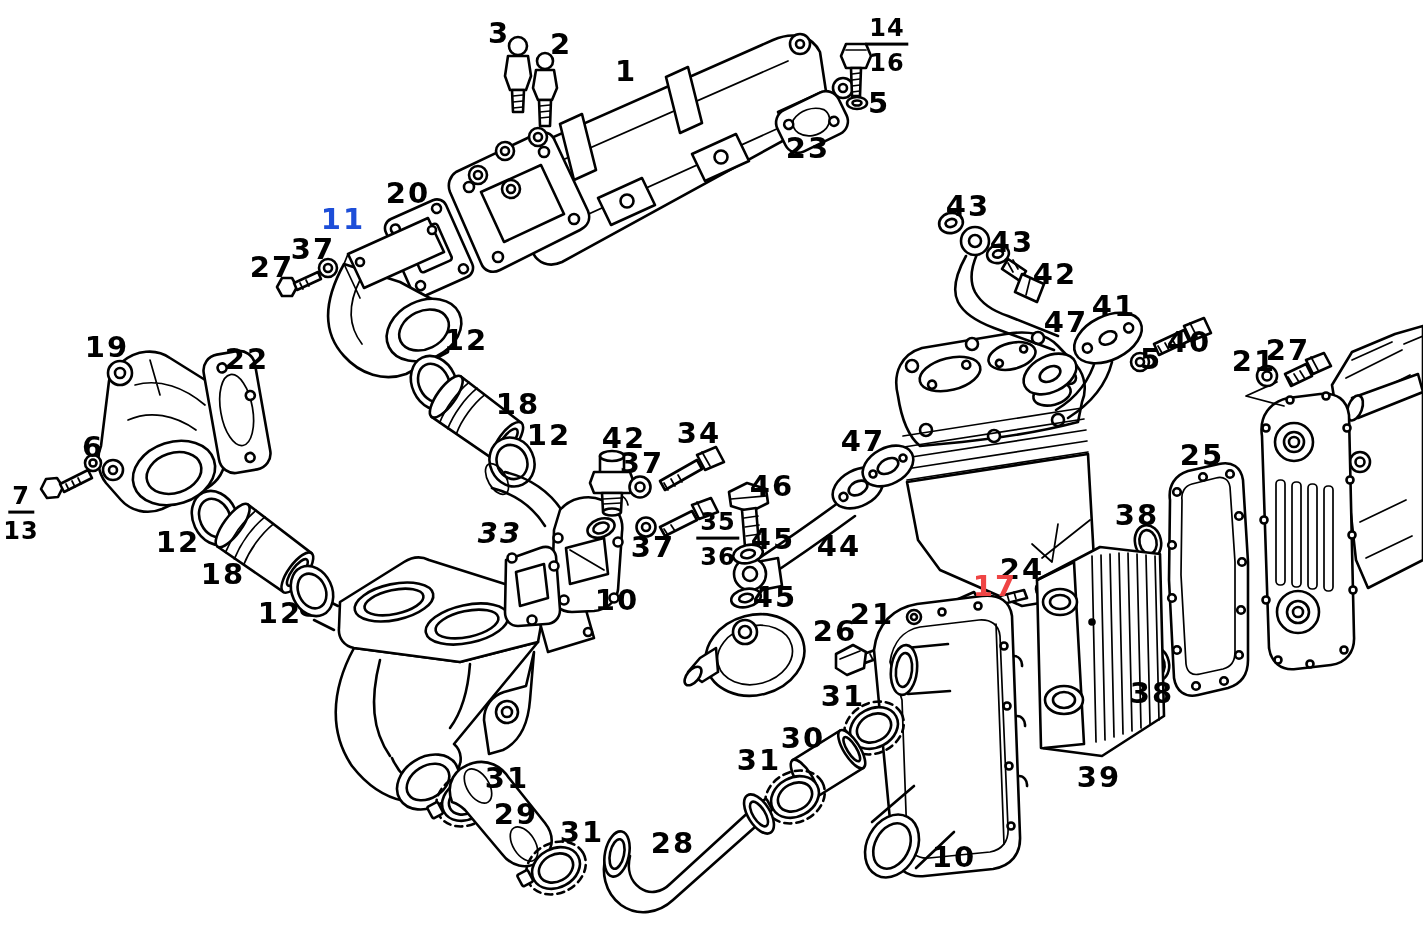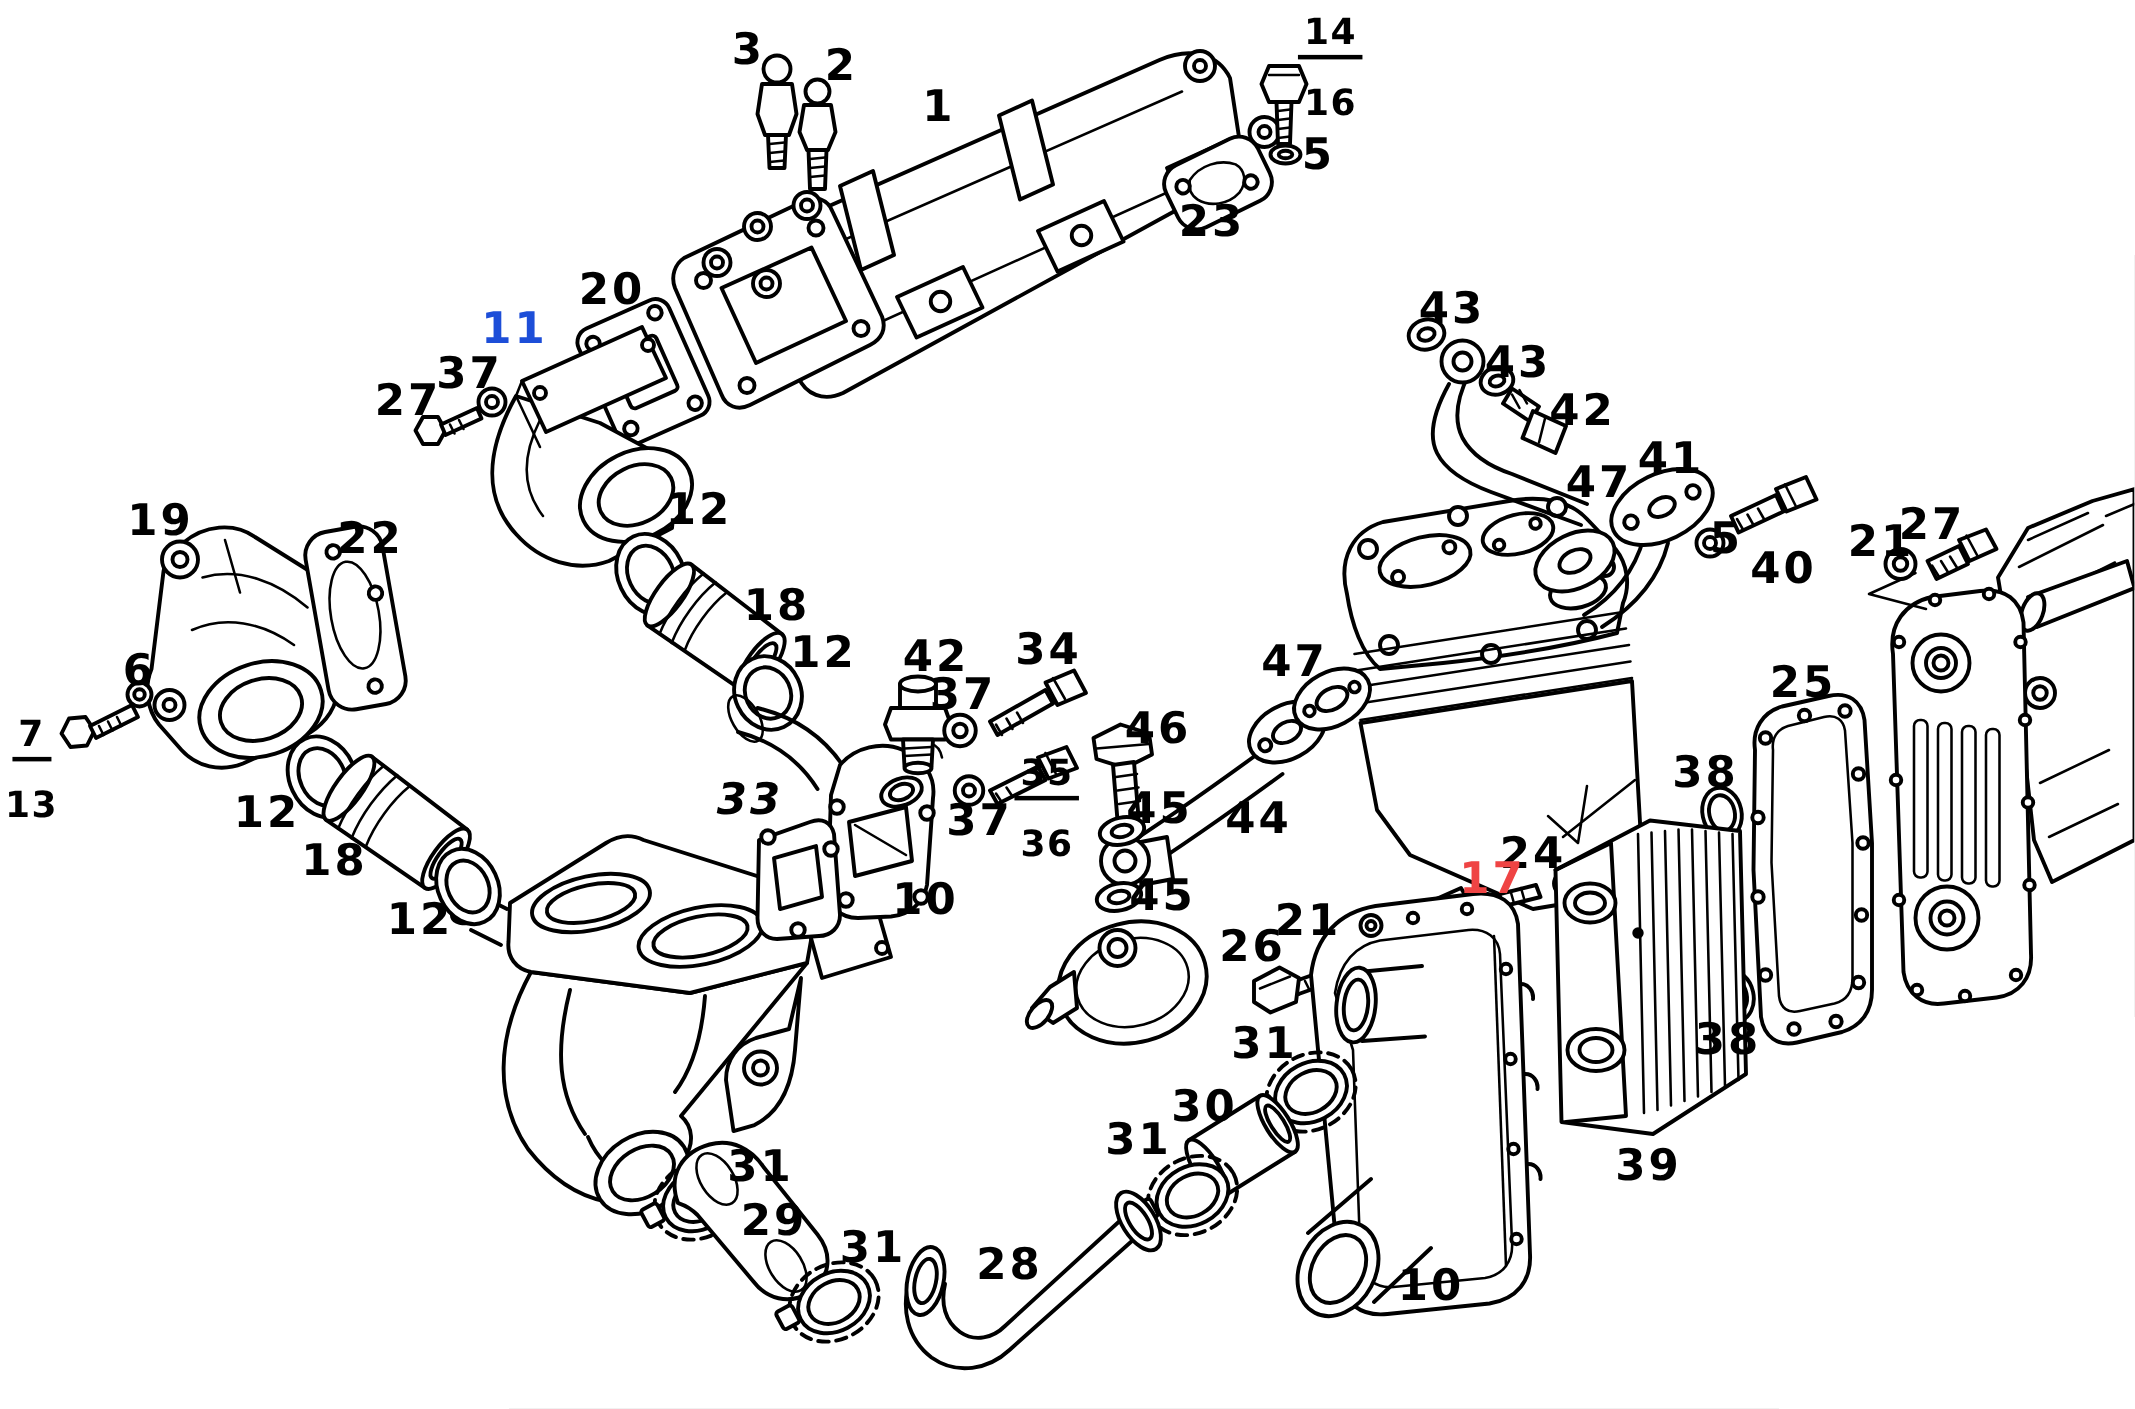--- a/index.html
+++ b/index.html
@@ -9,21 +9,21 @@
   }
   .canvas svg { position:absolute; left:0; top:0; }
   .labels { position:absolute; left:0; top:0; width:100%; height:100%; pointer-events:none; }
   .callout {
     position:absolute; transform:translate(-50%,-50%);
     font-weight:700; font-size:29px; line-height:1; color:#000;
     letter-spacing:2px; white-space:nowrap;
   }
   .callout.fraction { display:flex; flex-direction:column; align-items:center; font-size:24px; line-height:1.08; letter-spacing:1px; }
   .callout.fraction .top { border-bottom:3px solid #000; padding:0 4px 1px 4px; }
-  .callout.fraction .bottom { padding-top:17px; }
+  .callout.fraction .bottom { padding-top:5px; }
   
   .art path, .art ellipse, .art circle, .art rect, .art polygon {
     fill:#ffffff; stroke:#000000; stroke-width:2.6; stroke-linejoin:round; stroke-linecap:round;
   }
   .art .nf { fill:none; }
   .art .thin { fill:none; stroke-width:1.7; }
   .art .dash { stroke-dasharray:7 5; }
   .art .dark { fill:#000; }
 </style>
 </head>
@@ -588,21 +588,21 @@
       <div class="callout" style="left: 642px; top: 463px; color: rgb(0, 0, 0);">37</div>
       <div class="callout" style="left: 699px; top: 433px; color: rgb(0, 0, 0);">34</div>
       <div class="callout" style="left: 653px; top: 547px; color: rgb(0, 0, 0);">37</div>
       <div class="callout" style="left: 500px; top: 533px; color: rgb(0, 0, 0); font-style: italic;">33</div>
       <div class="callout" style="left: 617px; top: 600px; color: rgb(0, 0, 0);">10</div>
       <div class="callout" style="left: 968px; top: 206px; color: rgb(0, 0, 0);">43</div>
       <div class="callout" style="left: 1012px; top: 242px; color: rgb(0, 0, 0);">43</div>
       <div class="callout" style="left: 1055px; top: 274px; color: rgb(0, 0, 0);">42</div>
       <div class="callout" style="left: 1114px; top: 306px; color: rgb(0, 0, 0);">41</div>
       <div class="callout" style="left: 1066px; top: 322px; color: rgb(0, 0, 0);">47</div>
-      <div class="callout" style="left: 1189px; top: 342px; color: rgb(0, 0, 0); margin-top: 37px;">40</div>
+      <div class="callout" style="left: 1189px; top: 342px; color: rgb(0, 0, 0);">40</div>
       <div class="callout" style="left: 1151px; top: 359px; color: rgb(0, 0, 0);">5</div>
       <div class="callout" style="left: 1254px; top: 361px; color: rgb(0, 0, 0);">21</div>
       <div class="callout" style="left: 1288px; top: 350px; color: rgb(0, 0, 0);">27</div>
       <div class="callout" style="left: 863px; top: 441px; color: rgb(0, 0, 0);">47</div>
       <div class="callout" style="left: 772px; top: 486px; color: rgb(0, 0, 0);">46</div>
       <div class="callout" style="left: 773px; top: 539px; color: rgb(0, 0, 0);">45</div>
       <div class="callout" style="left: 839px; top: 546px; color: rgb(0, 0, 0);">44</div>
       <div class="callout" style="left: 775px; top: 597px; color: rgb(0, 0, 0);">45</div>
       <div class="callout" style="left: 1202px; top: 455px; color: rgb(0, 0, 0);">25</div>
       <div class="callout" style="left: 1137px; top: 515px; color: rgb(0, 0, 0);">38</div>
@@ -621,19 +621,19 @@
       <div class="callout" style="left: 582px; top: 832px; color: rgb(0, 0, 0);">31</div>
       <div class="callout" style="left: 673px; top: 843px; color: rgb(0, 0, 0);">28</div>
       <div class="callout fraction" style="left: 887px; top: 46px; color: rgb(0, 0, 0);">
         <span class="top">14</span>
         <span class="bottom">16</span>
       </div>
       <div class="callout fraction" style="left: 21px; top: 514px; color: rgb(0, 0, 0);">
         <span class="top">7</span>
         <span class="bottom">13</span>
       </div>
-      <div class="callout fraction" style="left: 698px; top: 540px; color: rgb(0, 0, 0);">
+      <div class="callout fraction" style="left: 718px; top: 540px; color: rgb(0, 0, 0);">
         <span class="top">35</span>
         <span class="bottom">36</span>
       </div>
     </div>
 
 </div>
 
 </body></html>

